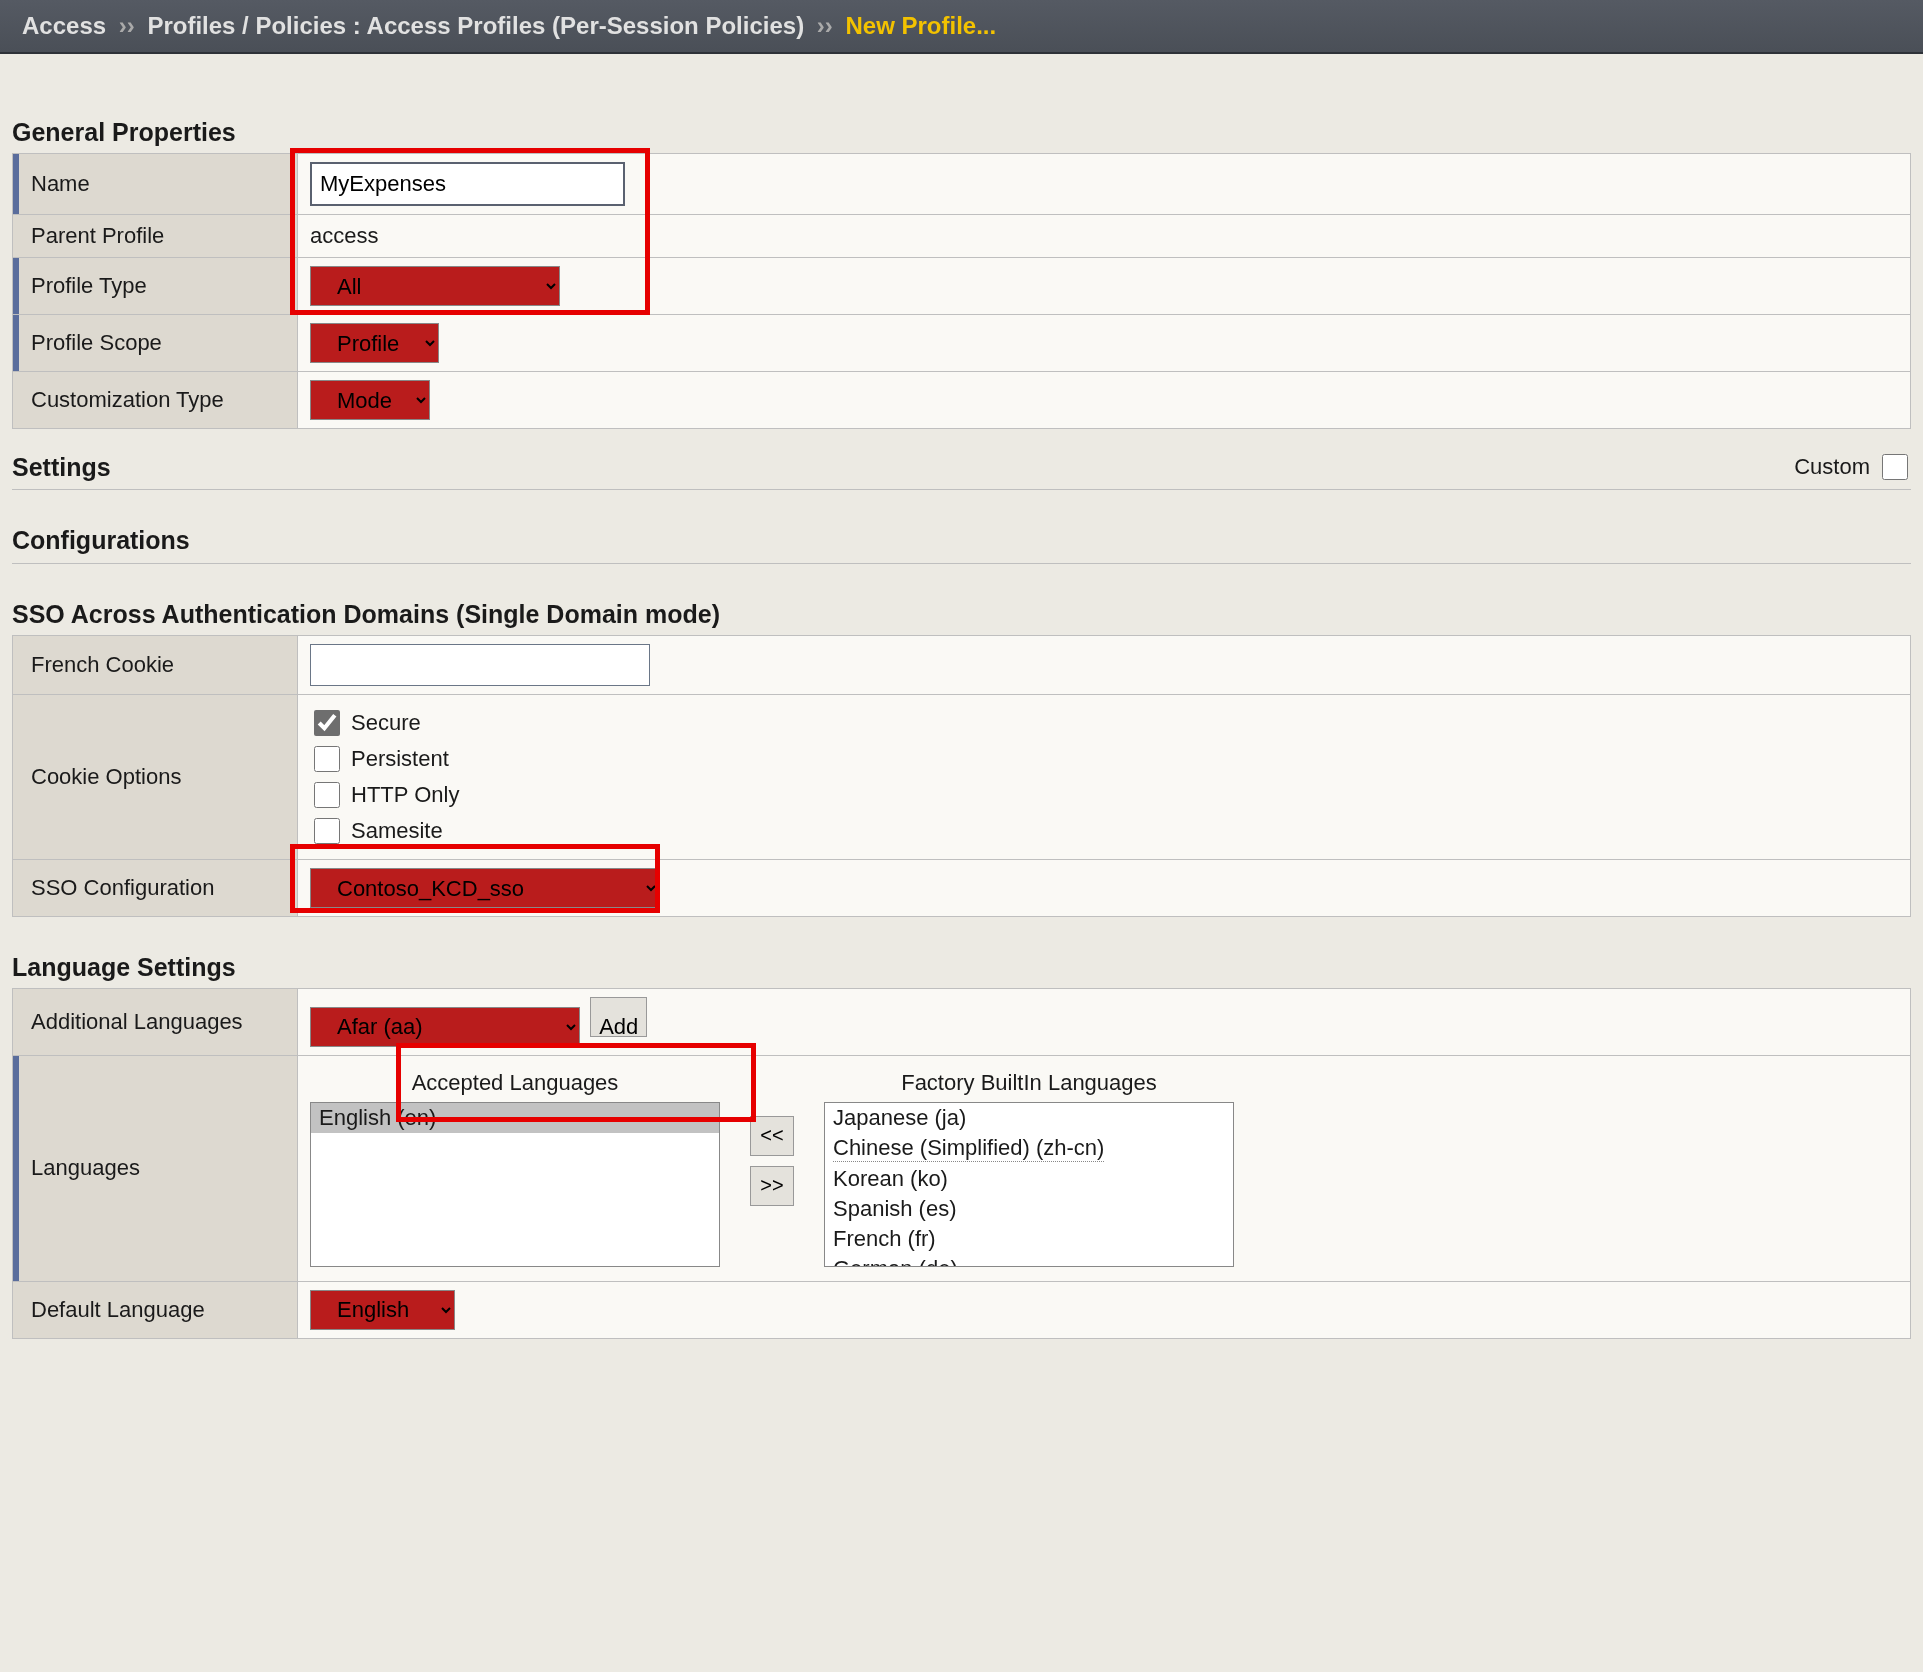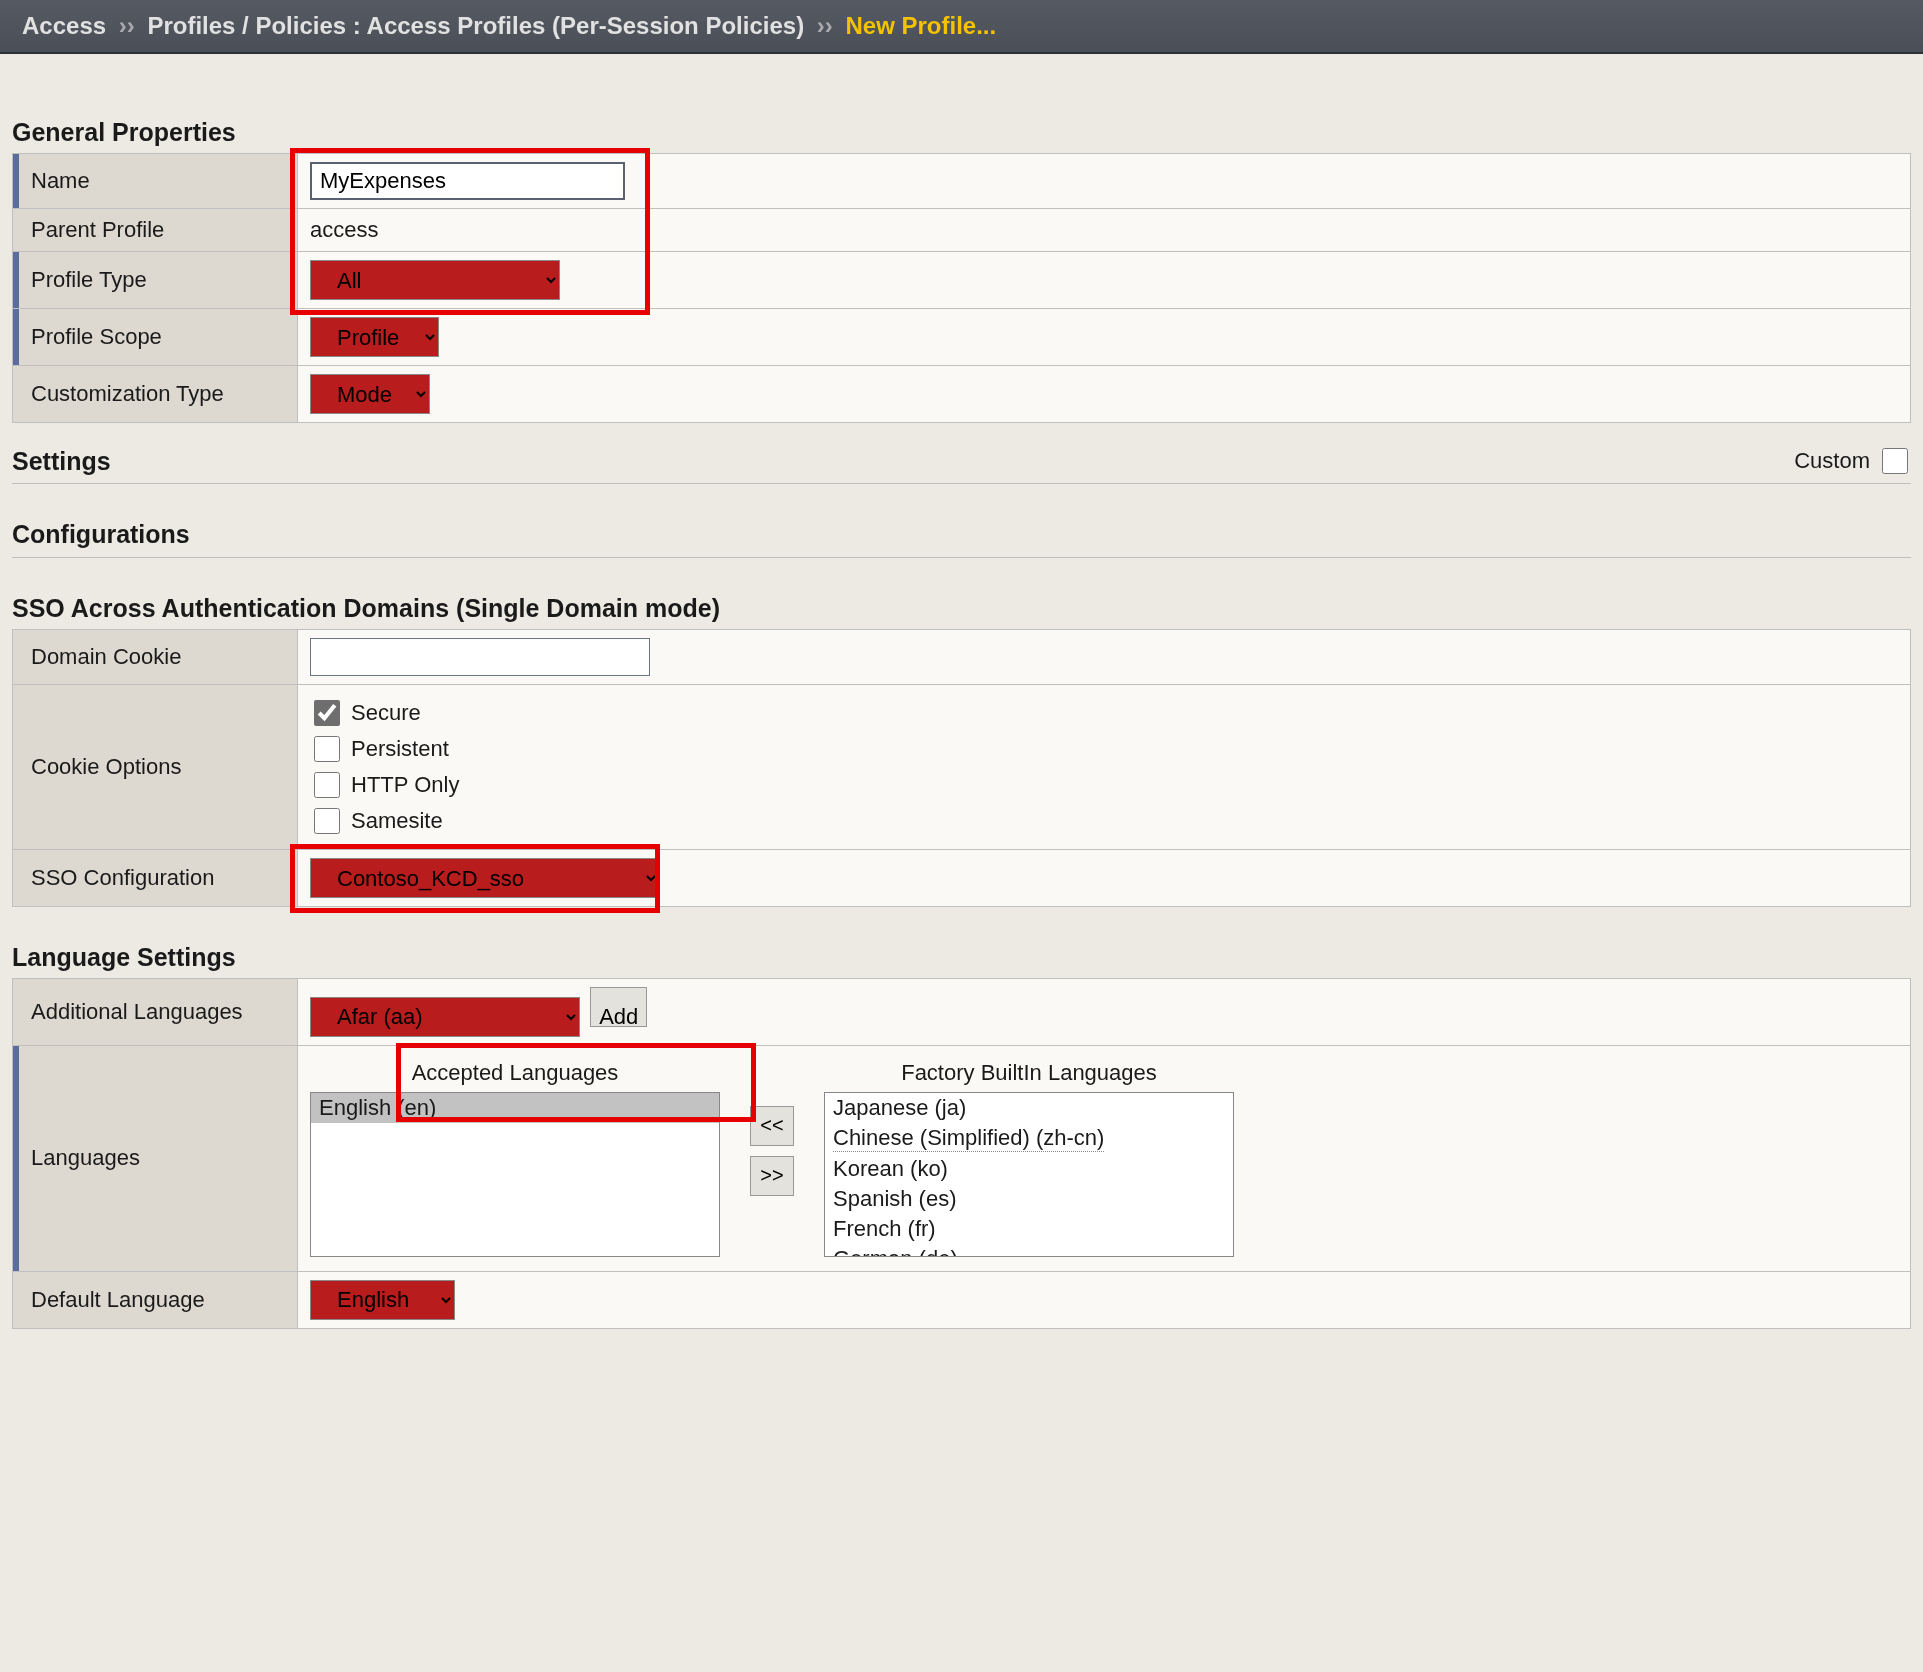--- a/index.html
+++ b/index.html
@@ -51,21 +51,21 @@
     left: 0; top: 0; bottom: 0;
     width: 6px;
     background: #5a6d9c;
   }
   .tbl td.value {
     background: #faf9f5;
   }
   input[type="text"].txt {
     height: 38px;
     font-size: 22px;
-    padding: 10px 8px;
+    padding: 20px 8px;
     border: 1.5px solid #6a7687;
     background: #fff;
   }
   input[type="text"].txt.wide { width: 340px; }
   input[type="text"].txt.name { width: 315px; border: 2px solid #5a6170; }
   select.sel {
     font-size: 22px;
     height: 40px;
     padding: 2px 22px;
     border: 1px solid #888;
@@ -196,21 +196,21 @@
       <input type="checkbox" class="cb" style="">
     </label>
   </div>
 
   <div class="section-title" style="border-bottom:1px solid #bfbfbf; padding-bottom:8px;">Configurations</div>
 
   <div class="section-title">SSO Across Authentication Domains (Single Domain mode)</div>
   <table class="tbl">
     <tbody>
         <tr>
-      <td class="label">Domain Cookie</td>
+      <td class="label">French Cookie</td>
       <td class="value">
         <input type="text" class="txt wide" value="" style="">
       </td>
     </tr>
     <tr>
       <td class="label">Cookie Options</td>
       <td class="value">
         <div class="cb-row">
               <input type="checkbox" class="cb" checked="" style="">
               <span>Secure</span>

